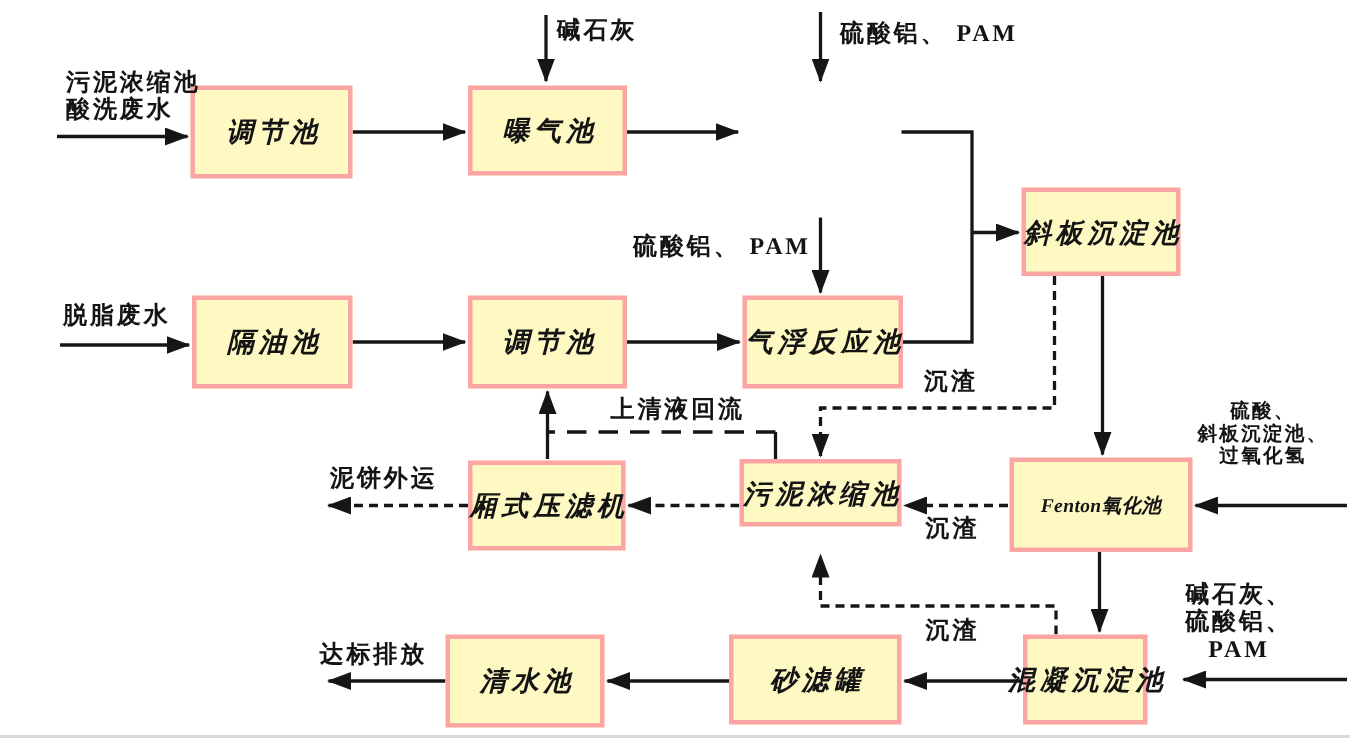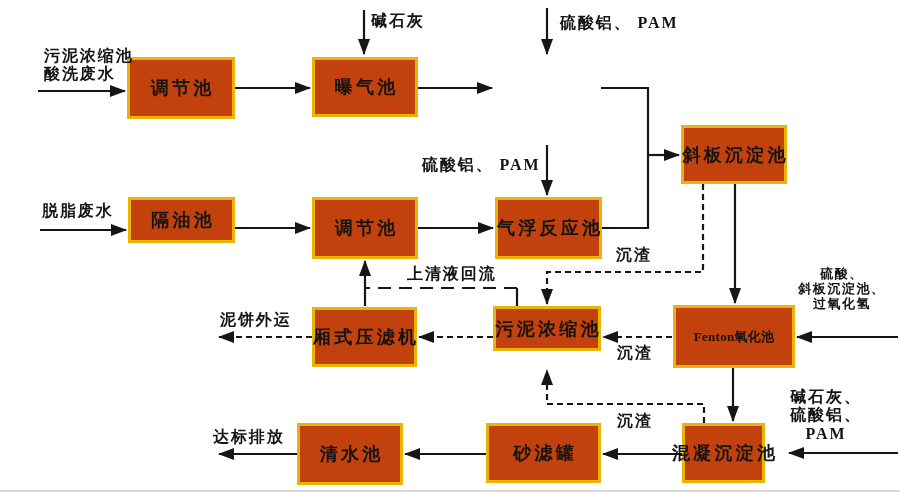--- a/index.html
+++ b/index.html
@@ -2,24 +2,24 @@
 <html><head>
 <meta charset="utf-8">
 <style>
   html,body{margin:0;padding:0;background:#ffffff;}
   .canvas{
     position:relative;width:900px;height:500px;background:#ffffff;overflow:hidden;
     font-family:"Liberation Serif","DejaVu Serif",serif;color:#141414;
   }
   .canvas svg{position:absolute;left:0;top:0;}
   .box{
-    position:absolute;box-sizing:border-box;border:3px solid #eab308;background:#c2410c;
+    position:absolute;box-sizing:border-box;border:3px solid #fca5a5;background:#fef9c3;
     display:flex;align-items:center;justify-content:center;
     font-size:18px;font-weight:bold;letter-spacing:0.18em;text-indent:0.18em;
-    white-space:nowrap;z-index:2;
+    white-space:nowrap;z-index:2;font-style:italic;
   }
   .box.fenton{letter-spacing:0.02em;text-indent:0;font-size:13px;}
   .lbl{
     position:absolute;font-size:16px;font-weight:bold;letter-spacing:0.12em;
     white-space:nowrap;z-index:3;line-height:1.15;
   }
   .lbl .ln{display:block;}
   .lbl.center{text-align:center;}
   .scanline{position:absolute;left:0;top:490px;width:900px;height:2px;background:#d9d9d9;z-index:1;}
 </style>
@@ -65,21 +65,21 @@
         <path d="M704 423 V404 H547 V370" marker-end="url(#ah)"></path>
         <path d="M493 337 H419" marker-end="url(#ah)"></path>
         <path d="M312 337 H219" marker-end="url(#ah)"></path>
       </g>
     </g>
   </svg>
 
   <div class="box" style="left:127px;top:57px;width:108px;height:62px">调节池</div>
   <div class="box" style="left:312px;top:57px;width:106px;height:60px">曝气池</div>
   <div class="box" style="left:681px;top:125px;width:106px;height:59px">斜板沉淀池</div>
-  <div class="box" style="left:128px;top:197px;width:107px;height:46px">隔油池</div>
+  <div class="box" style="left:128px;top:197px;width:107px;height:62px">隔油池</div>
   <div class="box" style="left:312px;top:197px;width:106px;height:62px">调节池</div>
   <div class="box" style="left:495px;top:197px;width:107px;height:62px">气浮反应池</div>
   <div class="box" style="left:493px;top:306px;width:108px;height:45px">污泥浓缩池</div>
   <div class="box fenton" style="left:673px;top:305px;width:122px;height:63px">Fenton氧化池</div>
   <div class="box" style="left:312px;top:307px;width:105px;height:60px">厢式压滤机</div>
   <div class="box" style="left:682px;top:423px;width:83px;height:60px">混凝沉淀池</div>
   <div class="box" style="left:486px;top:423px;width:115px;height:60px">砂滤罐</div>
   <div class="box" style="left:297px;top:423px;width:106px;height:62px">清水池</div>
 
   <div class="lbl" style="left:44px;top:47px">

